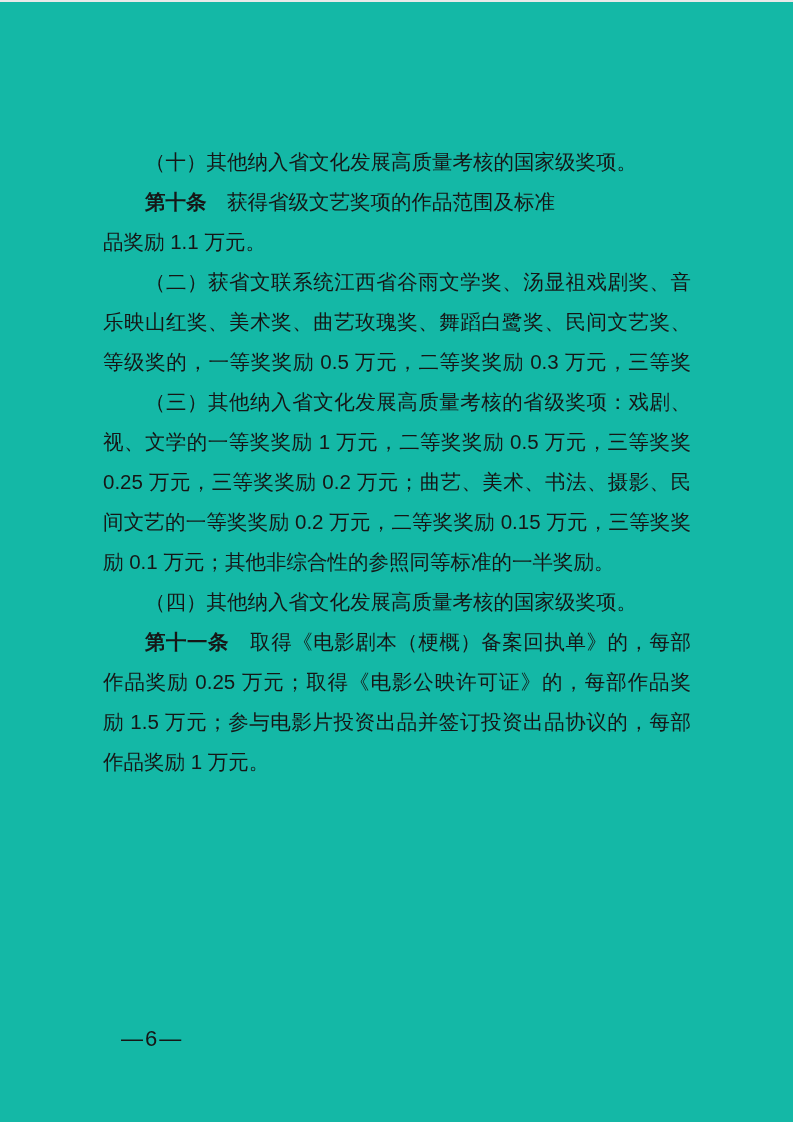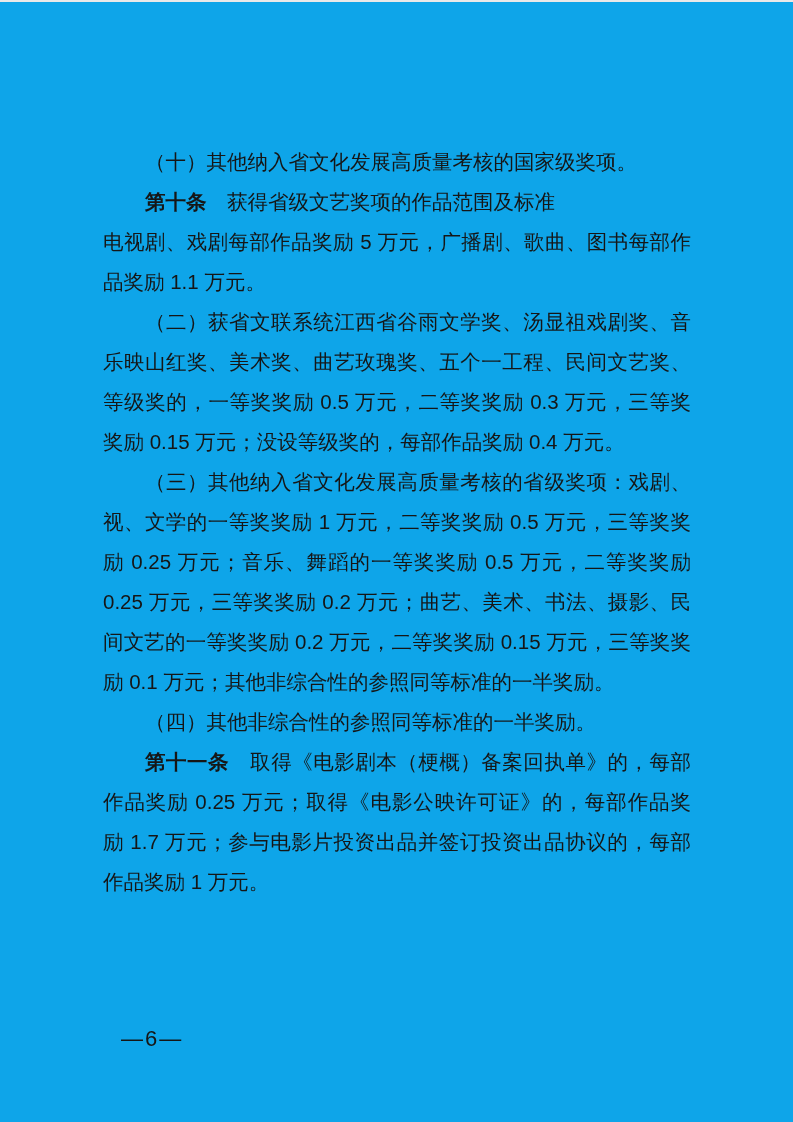--- a/index.html
+++ b/index.html
@@ -1,20 +1,20 @@
 <!DOCTYPE html>
 <html><head>
 <meta charset="utf-8">
 <style>
   html, body { margin: 0; padding: 0; background: #ffffff; }
   .page {
     position: relative;
     width: 793px;
     height: 1122px;
-    background: #0ea5e9;
+    background: #14b8a6;
     overflow: hidden;
     font-family: "Liberation Sans", "DejaVu Sans", sans-serif;
     color: #161616;
   }
   .top-edge {
     position: absolute;
     top: 0; left: 0; right: 0;
     height: 2px;
     background: #e9e9e9;
   }
@@ -49,32 +49,29 @@
   }
 </style>
 </head>
 <body>
 
 <div class="page">
   <div class="top-edge"></div>
   <main class="doc" id="doc-lines">
       <div class="line indent"><span>（十）其他纳入省文化发展高质量考核的国家级奖项。</span></div>
       <div class="line indent"><span class="b">第十条</span><span>　获得省级文艺奖项的作品范围及标准</span></div>
-      <div class="line just"><span>电视剧、戏剧每部作品奖励 5 万元，广播剧、歌曲、图书每部作</span></div>
       <div class="line"><span>品奖励 1.1 万元。</span></div>
       <div class="line indent just"><span>（二）获省文联系统江西省谷雨文学奖、汤显祖戏剧奖、音</span></div>
-      <div class="line just"><span>乐映山红奖、美术奖、曲艺玫瑰奖、五个一工程、民间文艺奖、</span></div>
+      <div class="line just"><span>乐映山红奖、美术奖、曲艺玫瑰奖、舞蹈白鹭奖、民间文艺奖、</span></div>
       <div class="line just"><span>等级奖的，一等奖奖励 0.5 万元，二等奖奖励 0.3 万元，三等奖</span></div>
-      <div class="line"><span>奖励 0.15 万元；没设等级奖的，每部作品奖励 0.4 万元。</span></div>
       <div class="line indent just"><span>（三）其他纳入省文化发展高质量考核的省级奖项：戏剧、影</span></div>
       <div class="line just"><span>视、文学的一等奖奖励 1 万元，二等奖奖励 0.5 万元，三等奖奖</span></div>
-      <div class="line just"><span>励 0.25 万元；音乐、舞蹈的一等奖奖励 0.5 万元，二等奖奖励</span></div>
       <div class="line just"><span>0.25 万元，三等奖奖励 0.2 万元；曲艺、美术、书法、摄影、民</span></div>
       <div class="line just"><span>间文艺的一等奖奖励 0.2 万元，二等奖奖励 0.15 万元，三等奖奖</span></div>
       <div class="line"><span>励 0.1 万元；其他非综合性的参照同等标准的一半奖励。</span></div>
-      <div class="line indent"><span>（四）其他非综合性的参照同等标准的一半奖励。</span></div>
+      <div class="line indent"><span>（四）其他纳入省文化发展高质量考核的国家级奖项。</span></div>
       <div class="line indent just"><span class="b">第十一条</span><span>　取得《电影剧本（梗概）备案回执单》的，每部</span></div>
       <div class="line just"><span>作品奖励 0.25 万元；取得《电影公映许可证》的，每部作品奖</span></div>
-      <div class="line just"><span>励 1.7 万元；参与电影片投资出品并签订投资出品协议的，每部</span></div>
+      <div class="line just"><span>励 1.5 万元；参与电影片投资出品并签订投资出品协议的，每部</span></div>
       <div class="line"><span>作品奖励 1 万元。</span></div>
     </main>
   <div class="pageno">—6—</div>
 </div>
 
 </body></html>

